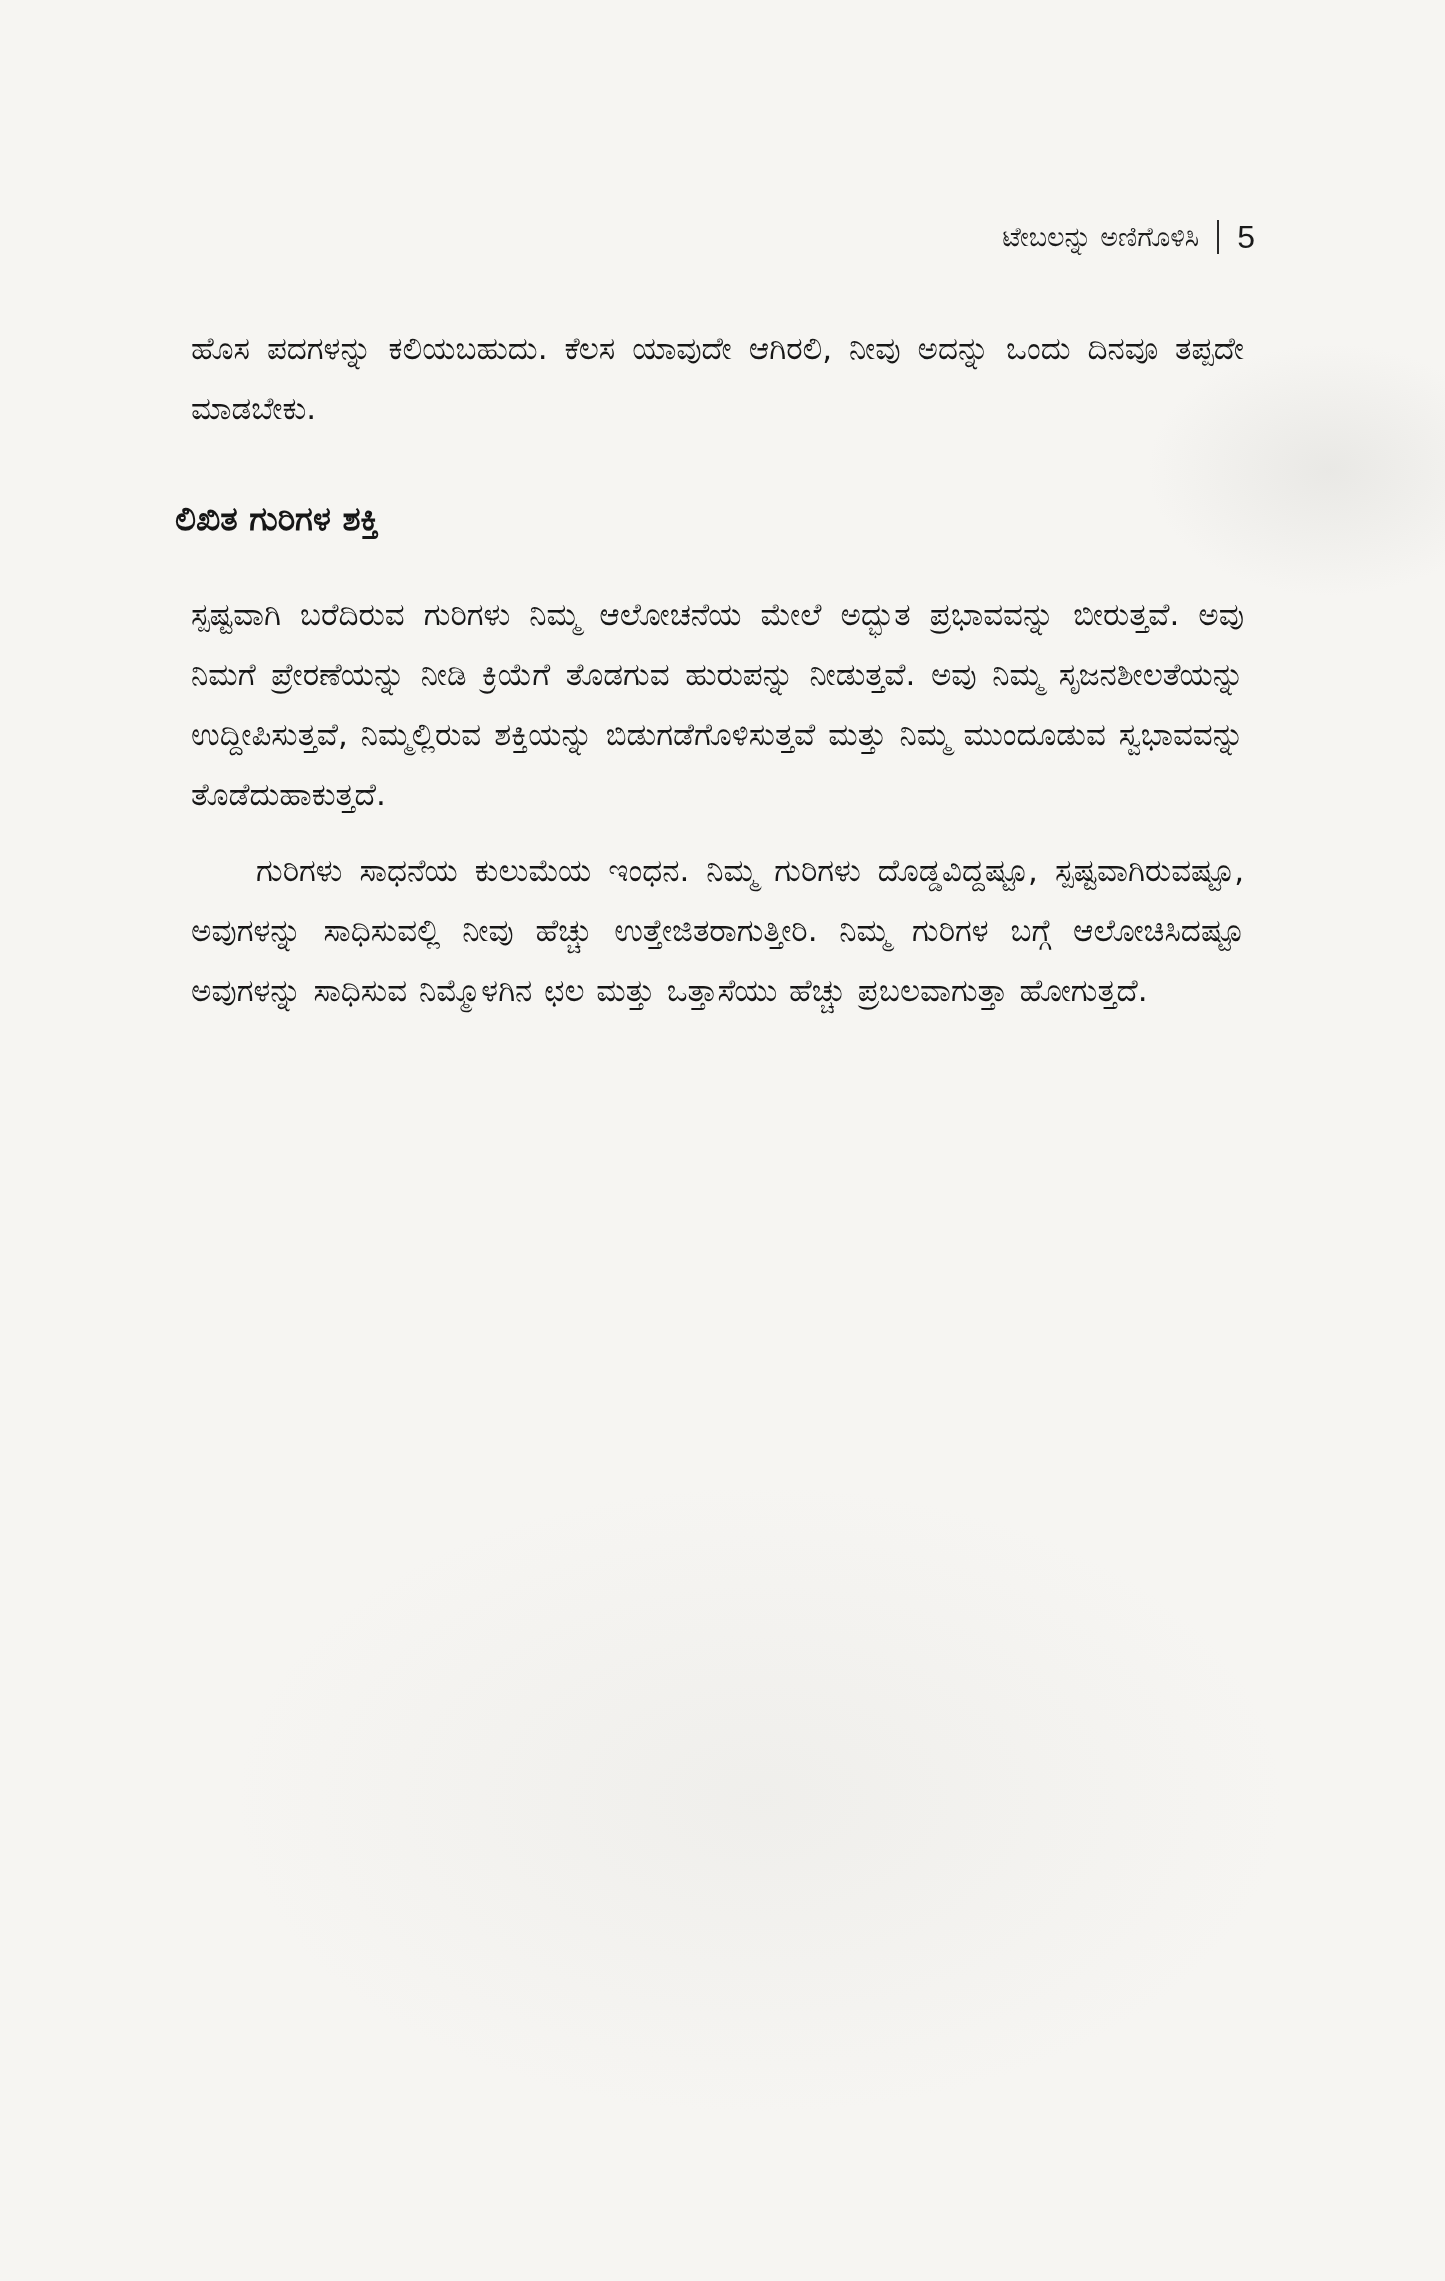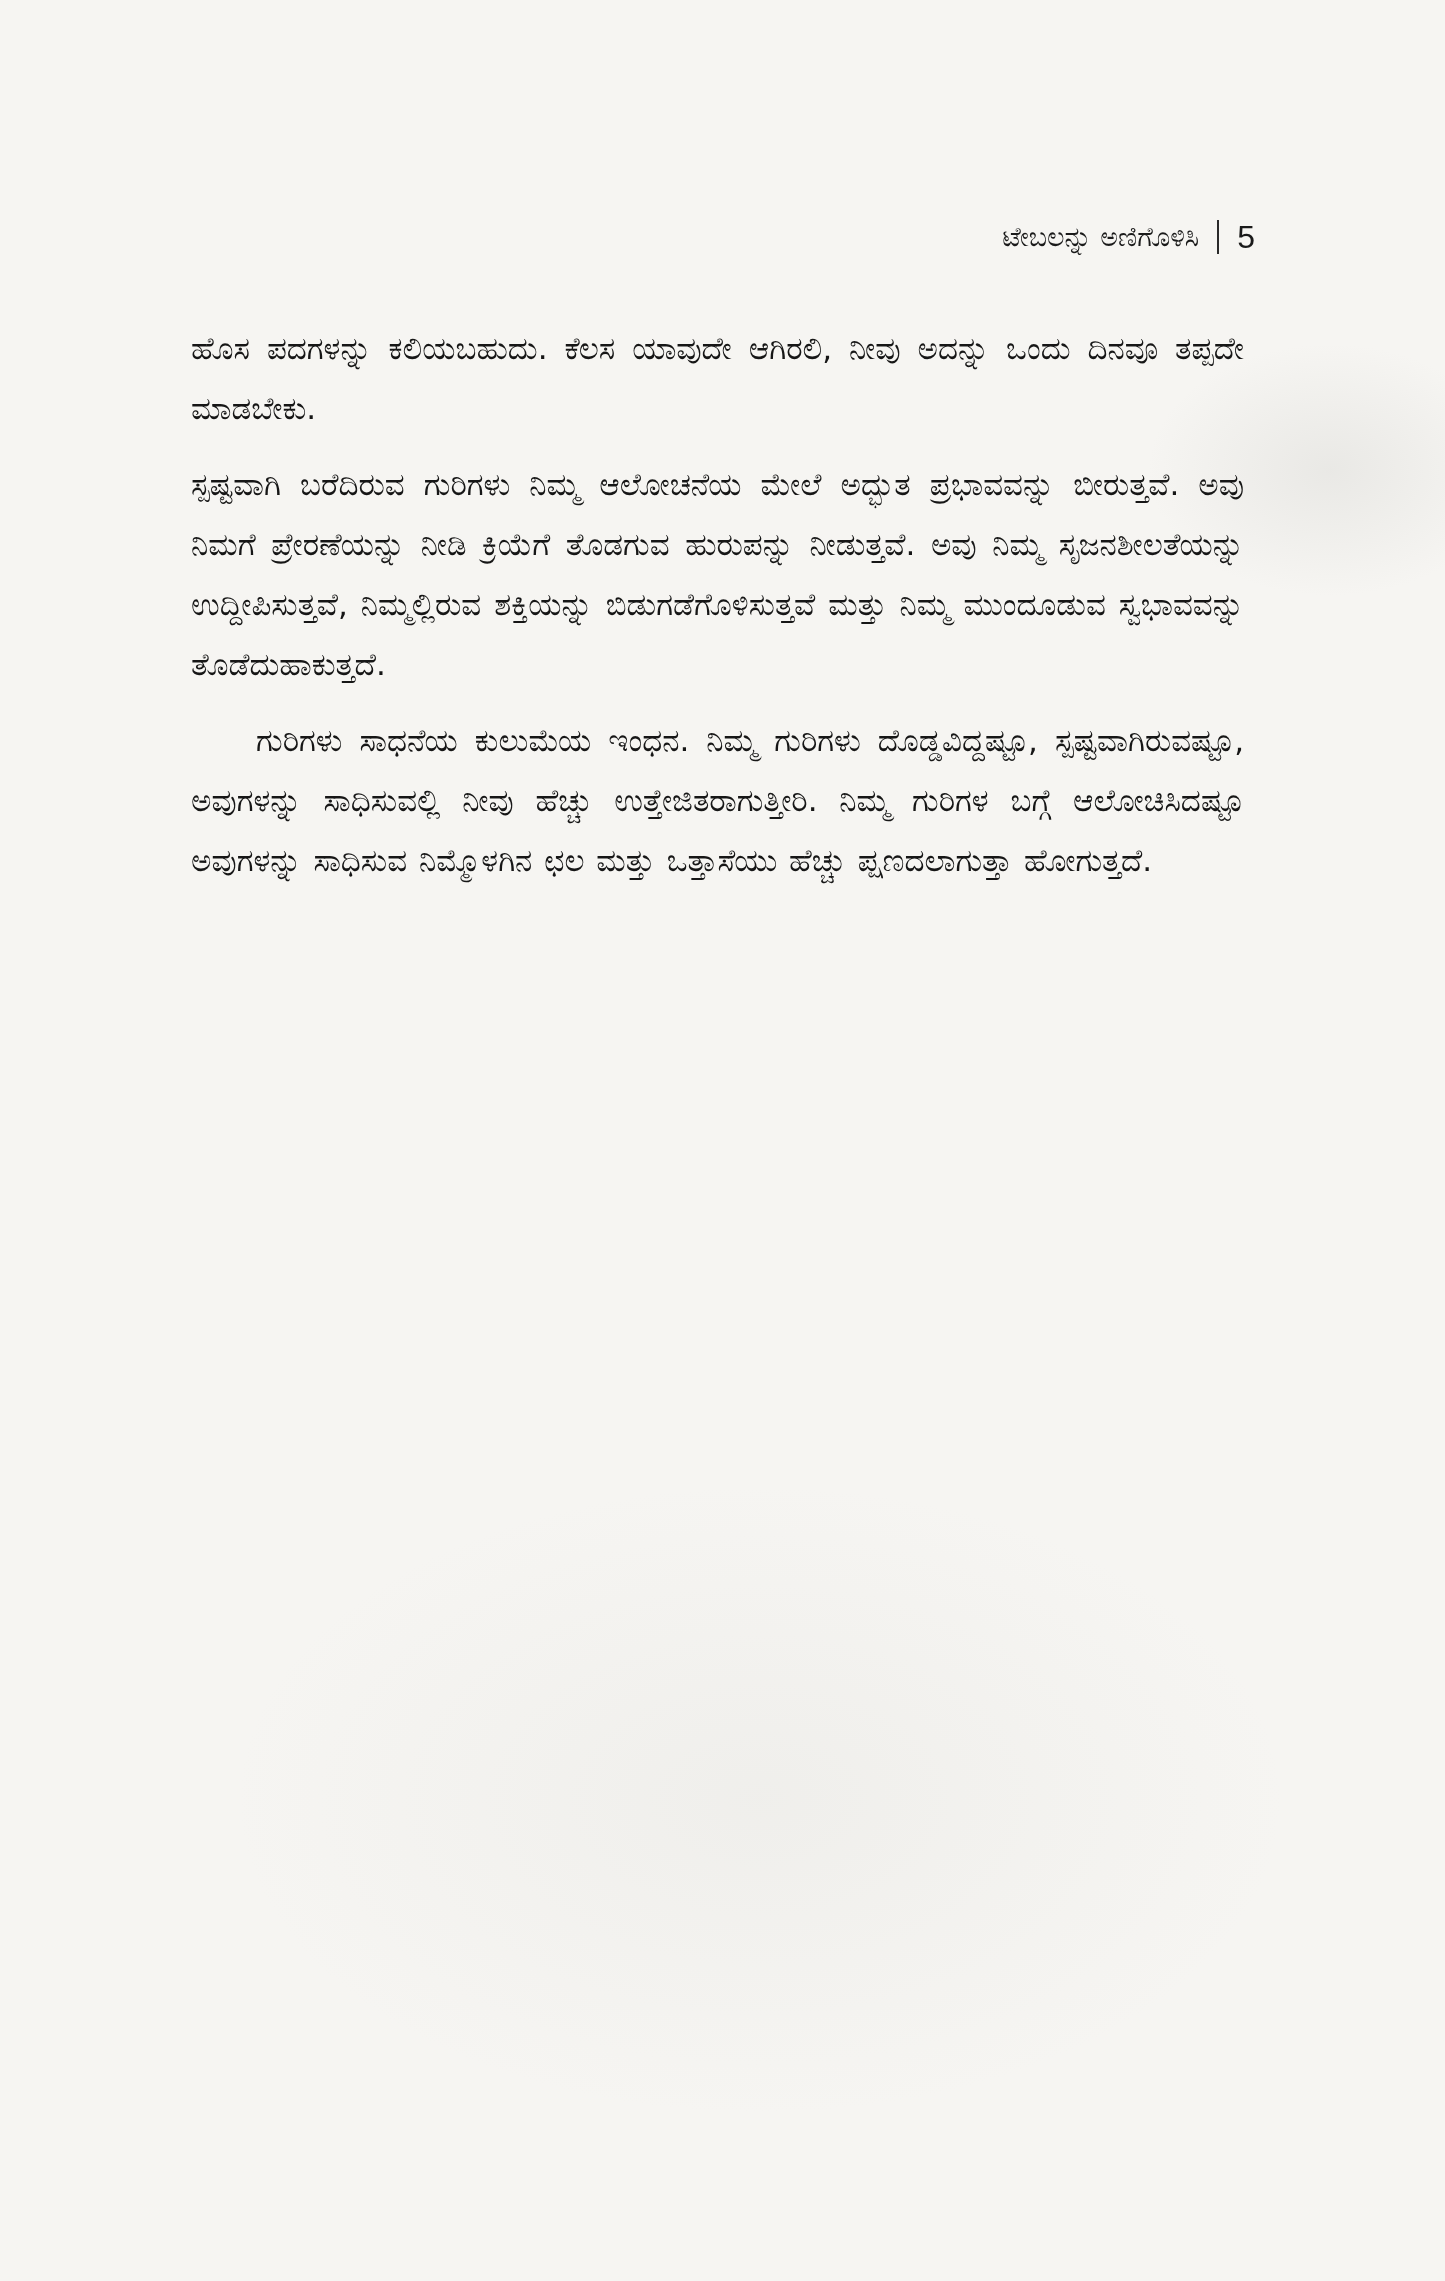--- a/index.html
+++ b/index.html
@@ -78,18 +78,19 @@
 
   <div class="running-header">
     <span>ಟೇಬಲನ್ನು ಅಣಿಗೊಳಿಸಿ</span>
     <span class="sep"></span>
     <span class="page-num">5</span>
   </div>
 
   <div class="text-block">
     <p class="para">ಹೊಸ ಪದಗಳನ್ನು ಕಲಿಯಬಹುದು. ಕೆಲಸ ಯಾವುದೇ ಆಗಿರಲಿ, ನೀವು ಅದನ್ನು ಒಂದು ದಿನವೂ ತಪ್ಪದೇ ಮಾಡಬೇಕು.</p>
 
+    <h2 class="section-heading">ಲಿಖಿತ ಗುರಿಗಳ ಶಕ್ತಿ</h2>
 
     <p class="para">ಸ್ಪಷ್ಟವಾಗಿ ಬರೆದಿರುವ ಗುರಿಗಳು ನಿಮ್ಮ ಆಲೋಚನೆಯ ಮೇಲೆ ಅದ್ಭುತ ಪ್ರಭಾವವನ್ನು ಬೀರುತ್ತವೆ. ಅವು ನಿಮಗೆ ಪ್ರೇರಣೆಯನ್ನು ನೀಡಿ ಕ್ರಿಯೆಗೆ ತೊಡಗುವ ಹುರುಪನ್ನು ನೀಡುತ್ತವೆ. ಅವು ನಿಮ್ಮ ಸೃಜನಶೀಲತೆಯನ್ನು ಉದ್ದೀಪಿಸುತ್ತವೆ, ನಿಮ್ಮಲ್ಲಿರುವ ಶಕ್ತಿಯನ್ನು ಬಿಡುಗಡೆಗೊಳಿಸುತ್ತವೆ ಮತ್ತು ನಿಮ್ಮ ಮುಂದೂಡುವ ಸ್ವಭಾವವನ್ನು ತೊಡೆದುಹಾಕುತ್ತದೆ.</p>
-    <p class="para indent">ಗುರಿಗಳು ಸಾಧನೆಯ ಕುಲುಮೆಯ ಇಂಧನ. ನಿಮ್ಮ ಗುರಿಗಳು ದೊಡ್ಡವಿದ್ದಷ್ಟೂ, ಸ್ಪಷ್ಟವಾಗಿರುವಷ್ಟೂ, ಅವುಗಳನ್ನು ಸಾಧಿಸುವಲ್ಲಿ ನೀವು ಹೆಚ್ಚು ಉತ್ತೇಜಿತರಾಗುತ್ತೀರಿ. ನಿಮ್ಮ ಗುರಿಗಳ ಬಗ್ಗೆ ಆಲೋಚಿಸಿದಷ್ಟೂ ಅವುಗಳನ್ನು ಸಾಧಿಸುವ ನಿಮ್ಮೊಳಗಿನ ಛಲ ಮತ್ತು ಒತ್ತಾಸೆಯು ಹೆಚ್ಚು ಪ್ಷಣದಲಾಗುತ್ತಾ ಹೋಗುತ್ತದೆ.</p>
+    <p class="para indent">ಗುರಿಗಳು ಸಾಧನೆಯ ಕುಲುಮೆಯ ಇಂಧನ. ನಿಮ್ಮ ಗುರಿಗಳು ದೊಡ್ಡವಿದ್ದಷ್ಟೂ, ಸ್ಪಷ್ಟವಾಗಿರುವಷ್ಟೂ, ಅವುಗಳನ್ನು ಸಾಧಿಸುವಲ್ಲಿ ನೀವು ಹೆಚ್ಚು ಉತ್ತೇಜಿತರಾಗುತ್ತೀರಿ. ನಿಮ್ಮ ಗುರಿಗಳ ಬಗ್ಗೆ ಆಲೋಚಿಸಿದಷ್ಟೂ ಅವುಗಳನ್ನು ಸಾಧಿಸುವ ನಿಮ್ಮೊಳಗಿನ ಛಲ ಮತ್ತು ಒತ್ತಾಸೆಯು ಹೆಚ್ಚು ಪ್ರಬಲವಾಗುತ್ತಾ ಹೋಗುತ್ತದೆ.</p>
   </div>
 
 </div>
 
 </body></html>

